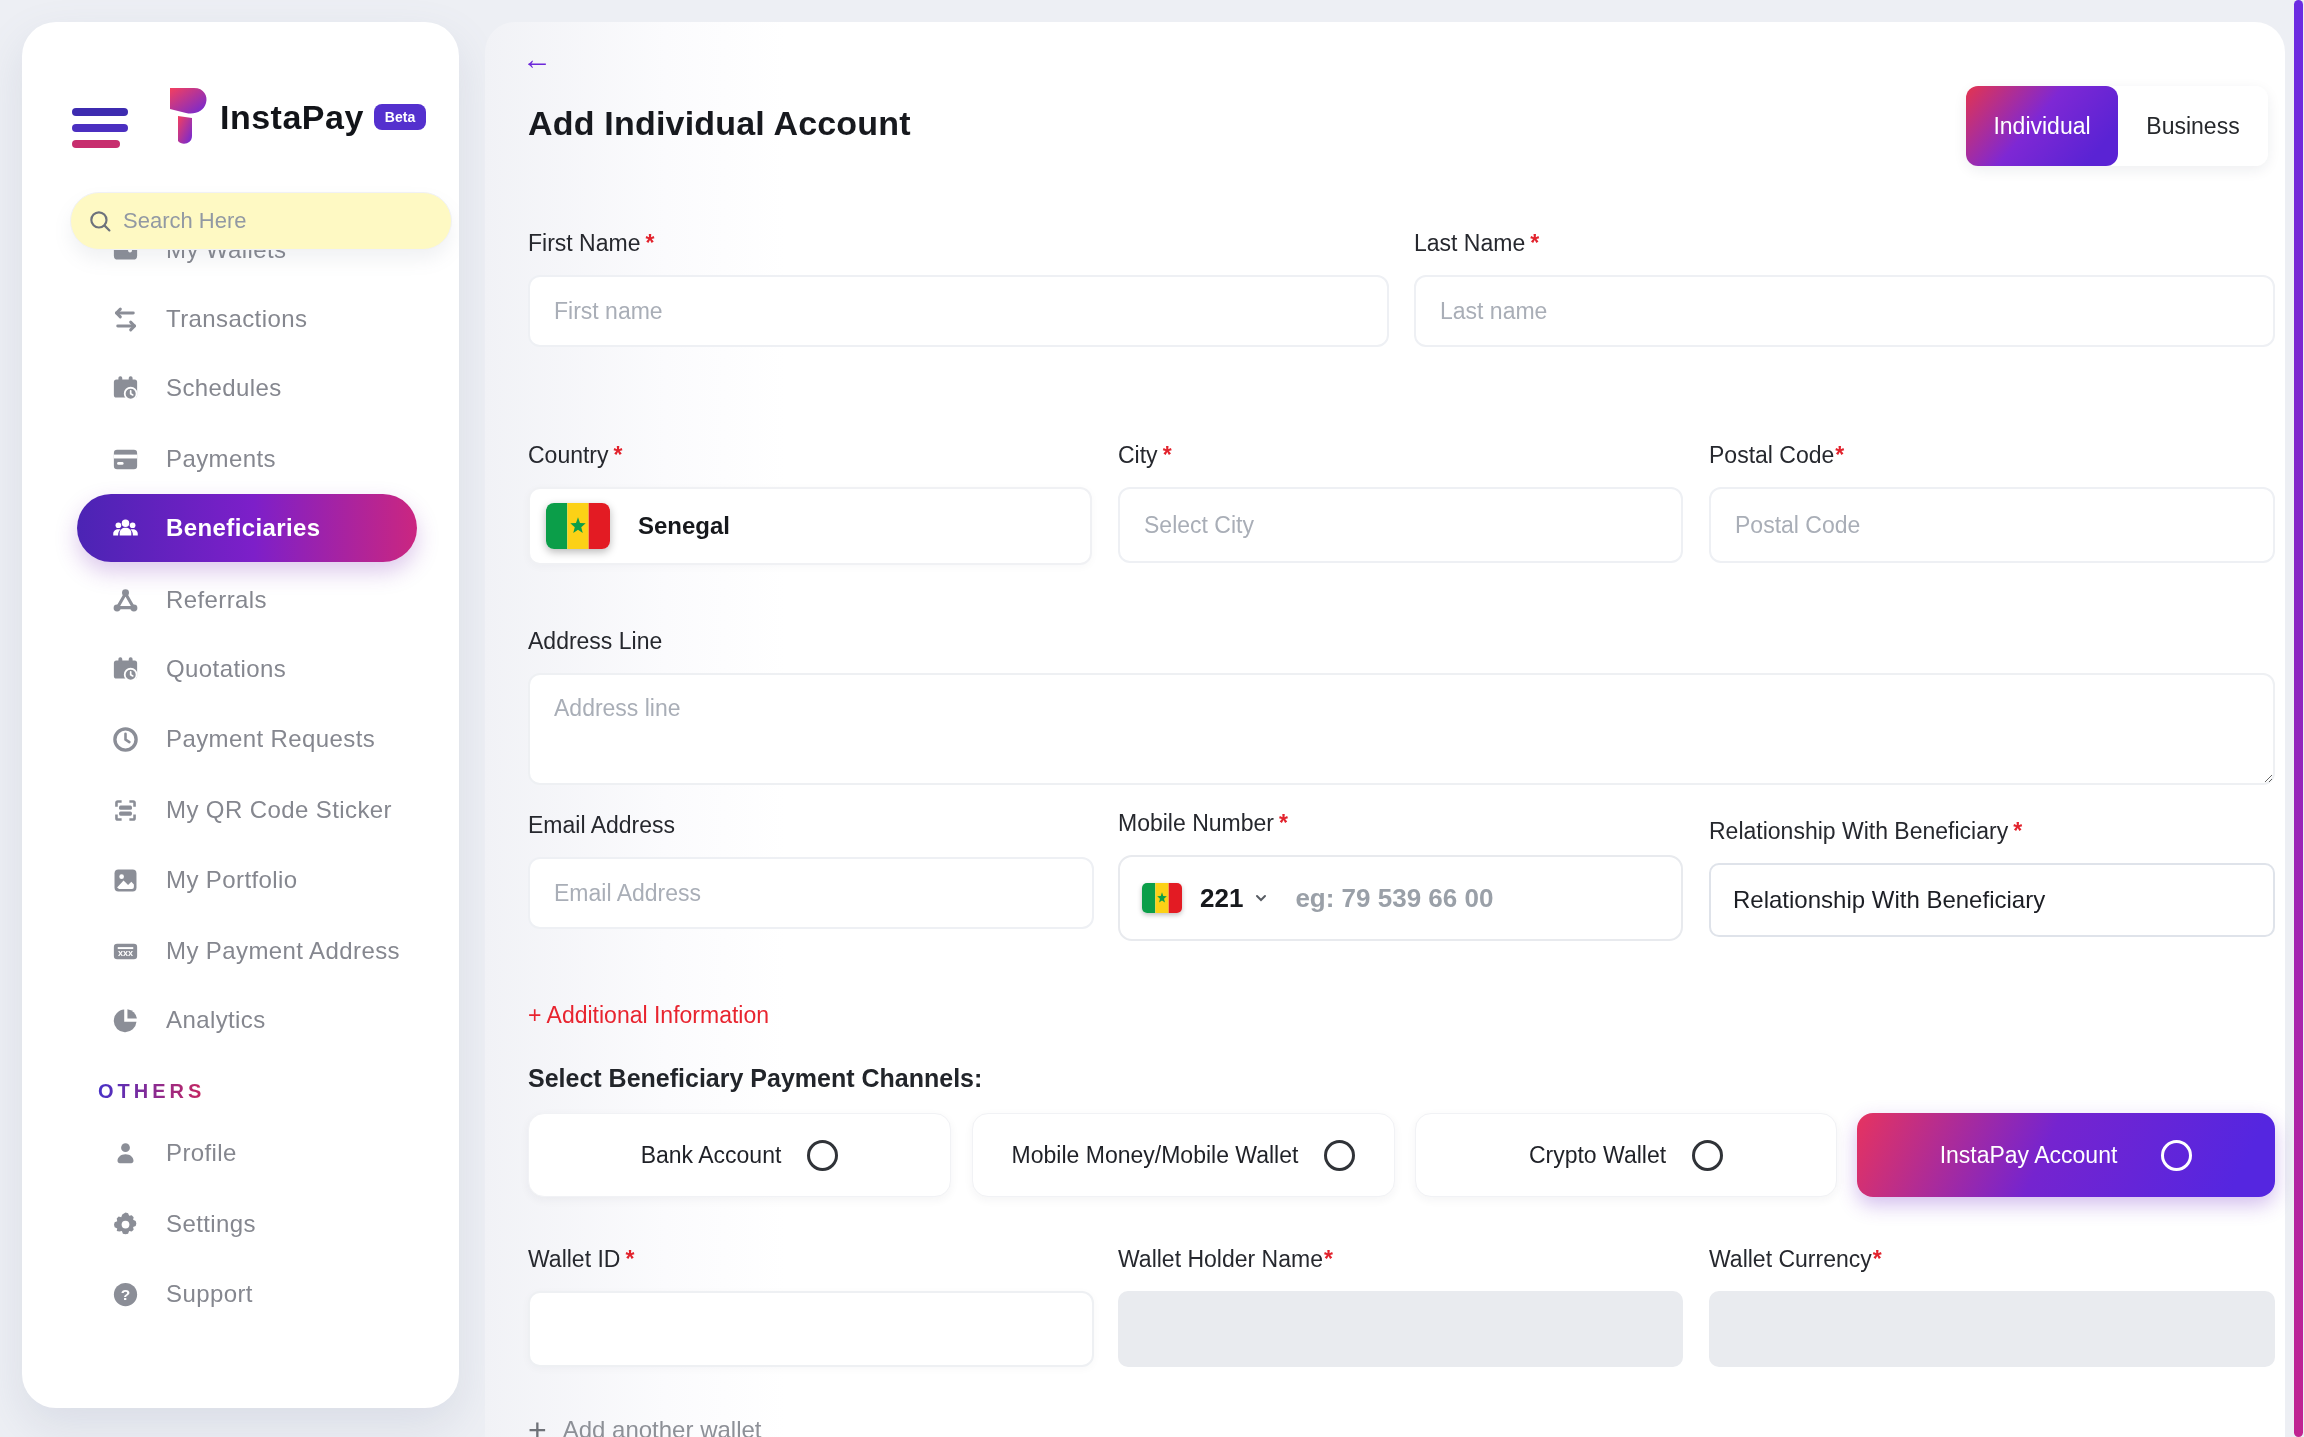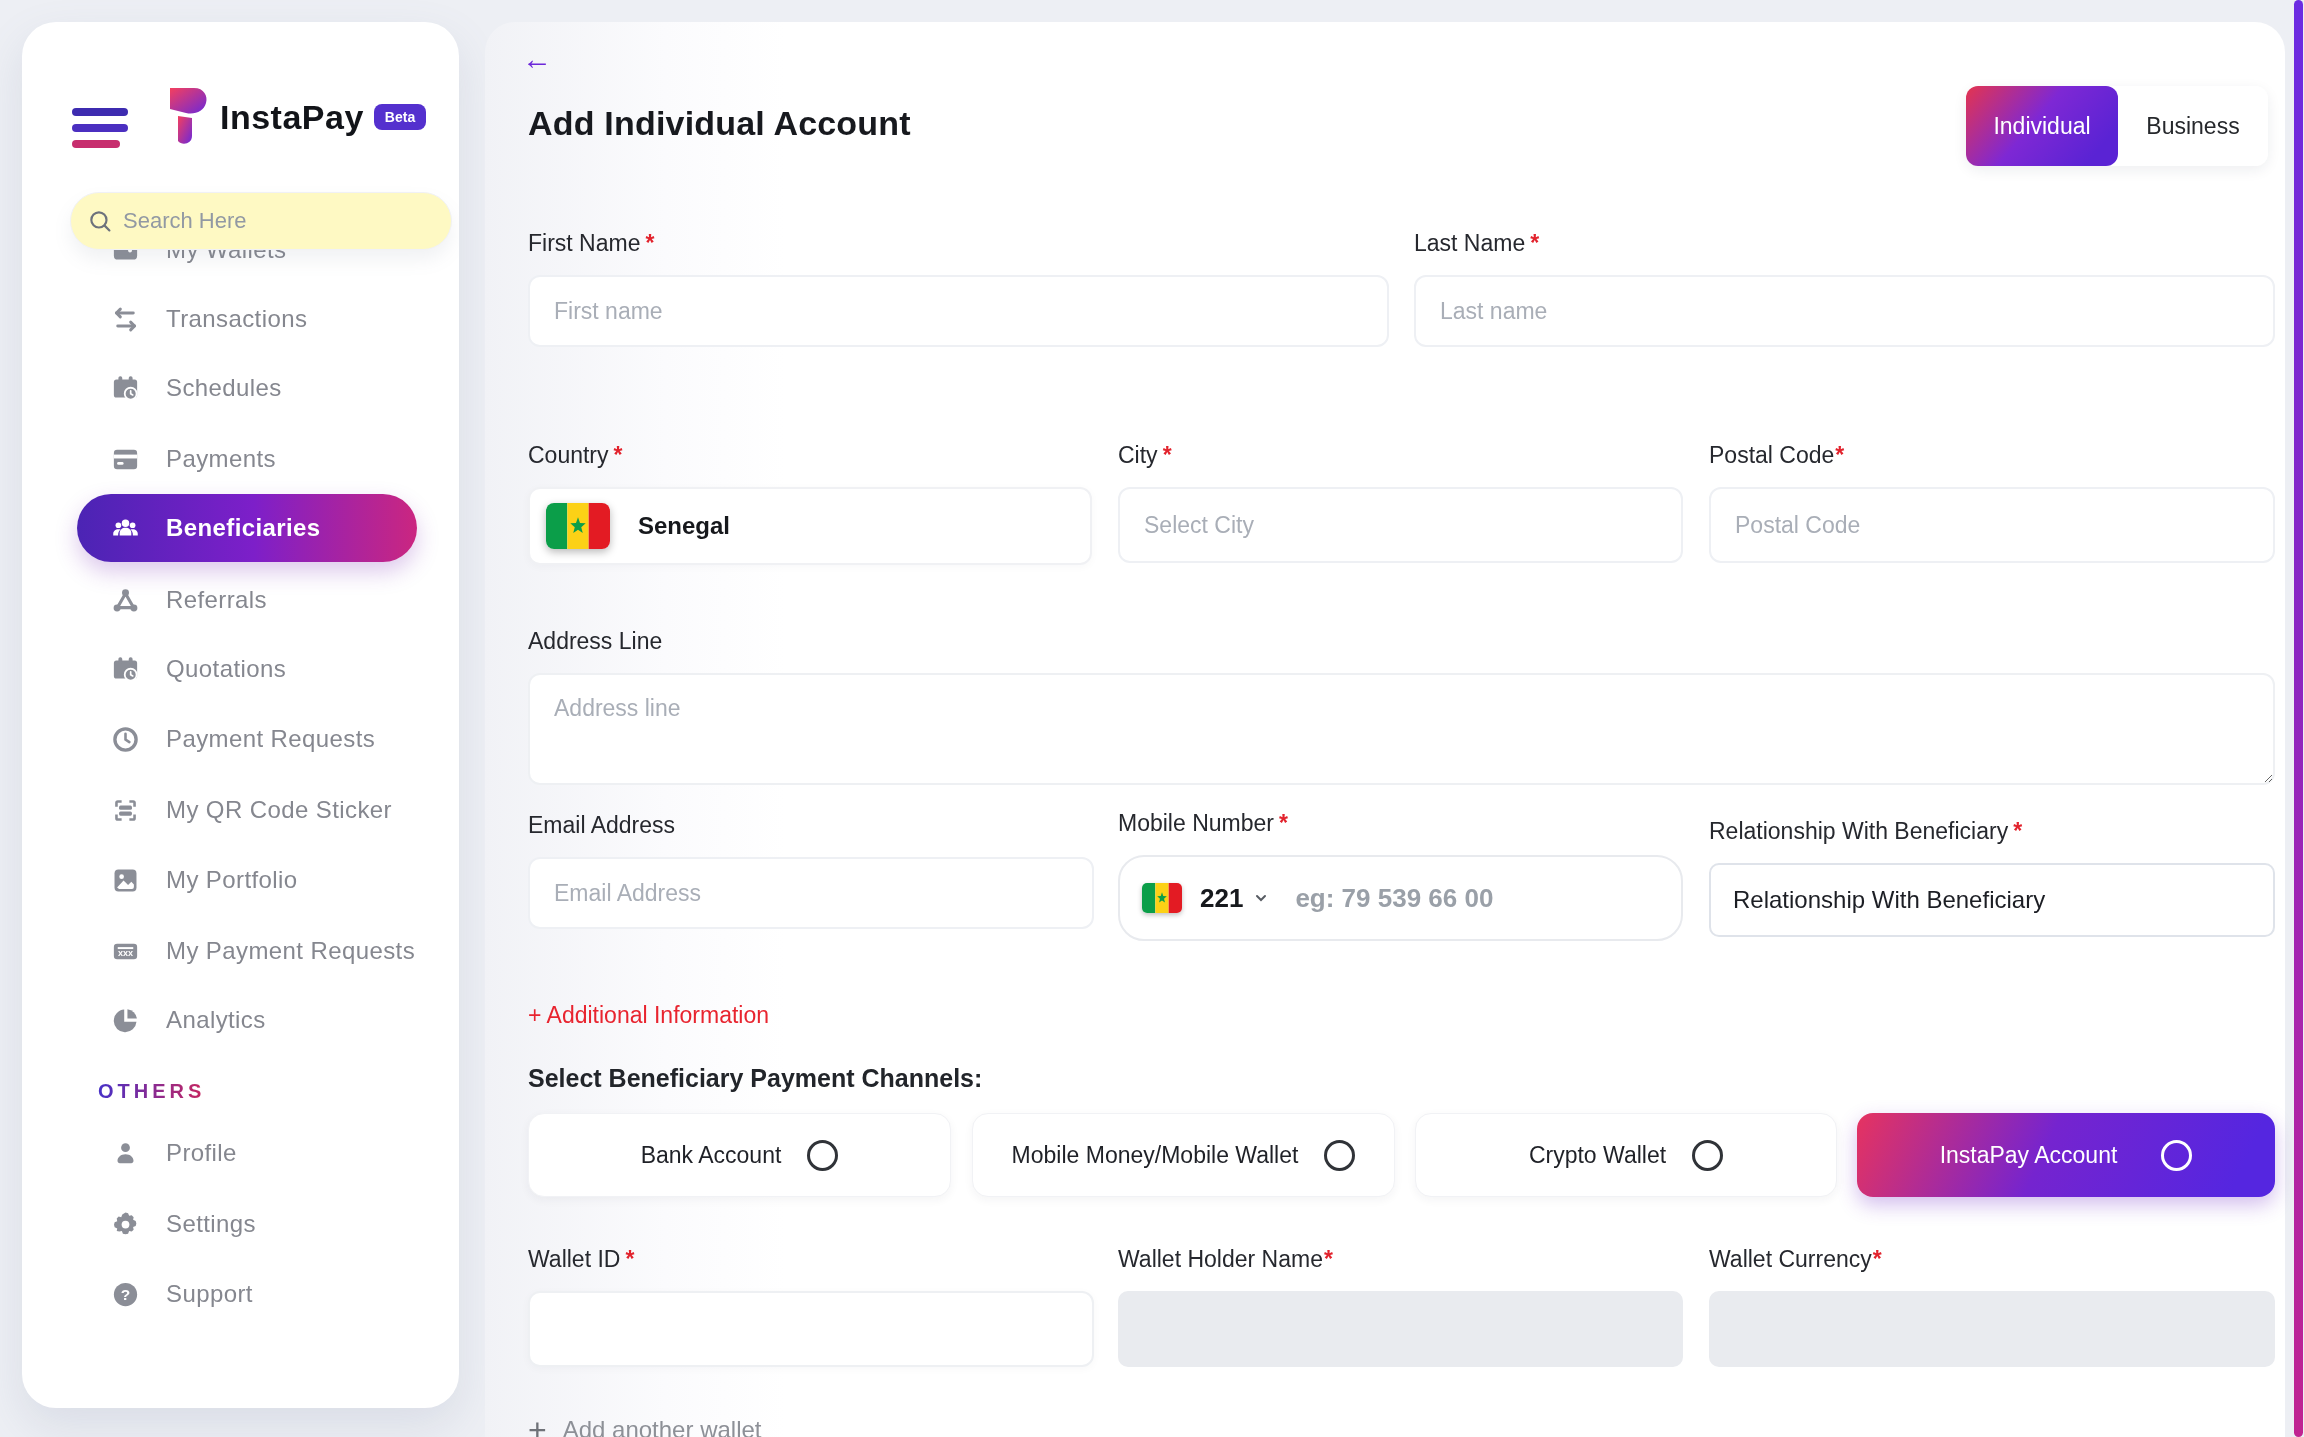--- a/index.html
+++ b/index.html
@@ -77,21 +77,21 @@
                    box-shadow:0 2px 8px rgba(30,40,60,0.03); }
   .flag-lg { width:64px; height:46px; border-radius:8px; overflow:hidden; flex:0 0 auto;
              box-shadow:0 3px 8px rgba(0,0,0,0.28); }
   .flag-lg svg, .flag-sm svg { display:block; width:100%; height:100%; }
   .country-name { margin-left:28px; font-size:24px; font-weight:700; color:#16181c; }
 
   .taddress { width:100%; height:112px; border:2px solid #eef0f3; border-radius:12px; background:#fff;
               padding:20px 24px; font-size:23px; color:#16181c; outline:none; resize:both; font-family:inherit; }
   .taddress::placeholder { color:#a9aeb7; }
 
-  .mobile-field { width:100%; height:86px; border:2px solid #e8eaee; border-radius:26px; background:#fff;
+  .mobile-field { width:100%; height:86px; border:2px solid #e8eaee; border-radius:14px; background:#fff;
                   display:flex; align-items:center; padding:0 22px; }
   .flag-sm { width:40px; height:30px; border-radius:5px; overflow:hidden; flex:0 0 auto;
              box-shadow:0 2px 5px rgba(0,0,0,0.25); }
   .dial-code { margin-left:18px; font-size:26px; font-weight:700; color:#17191d; }
   .chev { margin-left:10px; display:flex; }
   .mobile-input { border:none; outline:none; flex:1; margin-left:26px; font-size:26px; font-weight:400;
                   color:#17191d; font-family:inherit; min-width:0; background:transparent; }
   .mobile-input::placeholder { color:#9aa0a8; font-weight:700; }
 
   .rel-field { width:100%; height:74px; border:2px solid #dfe3ea; border-radius:10px; background:#fff;
@@ -279,21 +279,21 @@
     </div>
 
     <div class="nav-item" style="top:905px">
       <span class="nicon">
         <svg viewBox="0 0 24 24">
             <rect x="3" y="6" width="18" height="12" rx="2.5" fill="#8b8e97"></rect>
             <rect x="6" y="8.6" width="12" height="1.5" fill="#fff"></rect>
             <text x="12" y="15.6" text-anchor="middle" font-size="7" font-weight="bold" fill="#fff" font-family="sans-serif">xxx</text>
           </svg>
       </span>
-      <span class="nlabel">My Payment Requests</span>
+      <span class="nlabel">My Payment Address</span>
     </div>
 
     <div class="nav-item" style="top:974px">
       <span class="nicon">
         <svg viewBox="0 0 24 24" fill="#8b8e97">
             <path d="M11 3.5A8.8 8.8 0 1 0 20.5 13H11z"></path>
             <path d="M13.5 3.2a8.8 8.8 0 0 1 7.3 7.3h-7.3z"></path>
           </svg>
       </span>
       <span class="nlabel">Analytics</span>

